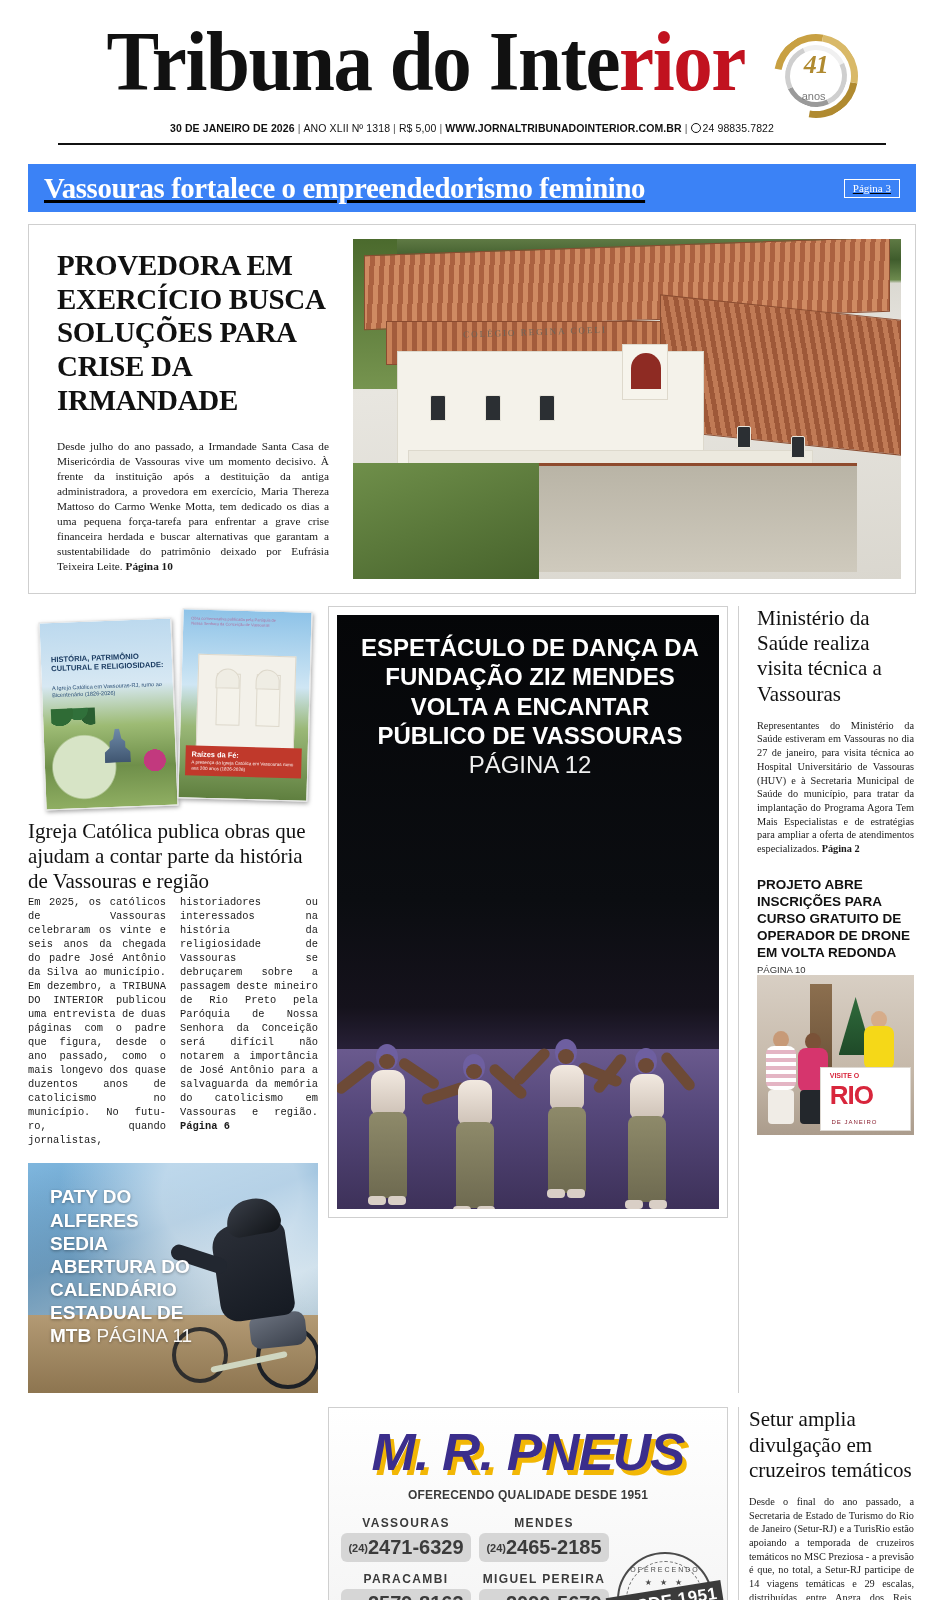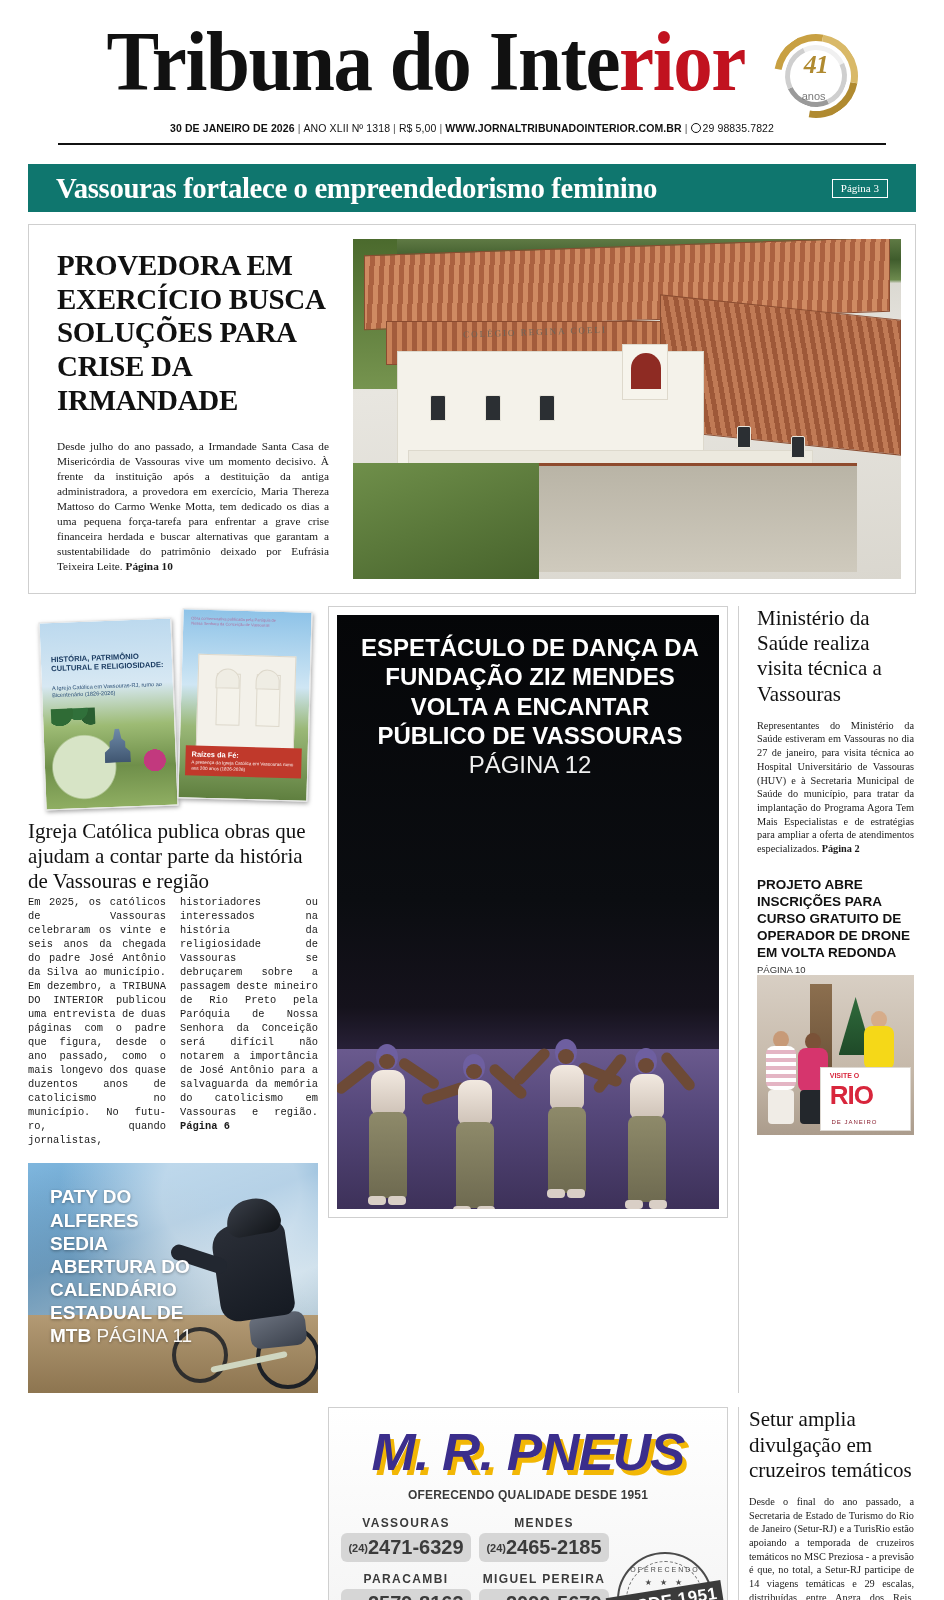--- a/index.html
+++ b/index.html
@@ -91,24 +91,25 @@
     position: relative; top: 1px;
     margin-right: 2px;
   }
   .rule {
     height: 2px; background: #111; margin: 9px 28px 0 28px;
   }
 
   
   .banner {
     margin: 14px 28px 0 28px;
-    background: #0f766e;
+    background: #3b82f6;
     height: 48px;
     display: flex; align-items: center;
-    padding: 0 28px;
+    padding: 0 16px;
+    text-decoration: underline;
   }
   .banner-title {
     color: #fff;
     font-family: "Liberation Serif", serif;
     font-weight: bold;
     font-size: 30px;
     letter-spacing: -0.4px;
     transform: scaleX(0.96);
     transform-origin: left center;
     white-space: nowrap;
@@ -554,21 +555,21 @@
     <div class="logo-row">
       <div class="logo-text"><span>Tribuna do Inte</span><span class="accent">rior</span></div>
       <div class="anniv">
         <div class="ring-outer"></div>
         <div class="ring-inner"></div>
         <div class="num">41</div>
         <div class="anos">anos</div>
       </div>
     </div>
     <div class="datebar">
-      <b>30 DE JANEIRO DE 2026</b><span class="sep">|</span><span>ANO XLII Nº 1318</span><span class="sep">|</span><span>R$ 5,00</span><span class="sep">|</span><b>WWW.JORNALTRIBUNADOINTERIOR.COM.BR</b><span class="sep">|</span><span class="phone-ico"></span><span>29 98835.7822</span>
+      <b>30 DE JANEIRO DE 2026</b><span class="sep">|</span><span>ANO XLII Nº 1318</span><span class="sep">|</span><span>R$ 5,00</span><span class="sep">|</span><b>WWW.JORNALTRIBUNADOINTERIOR.COM.BR</b><span class="sep">|</span><span class="phone-ico"></span><span>24 98835.7822</span>
     </div>
     <div class="rule"></div>
   </div>
 
   <div class="banner">
     <div class="banner-title">Vassouras fortalece o empreendedorismo feminino</div>
     <div class="banner-page">Página 3</div>
   </div>
 
   <div class="lead">

